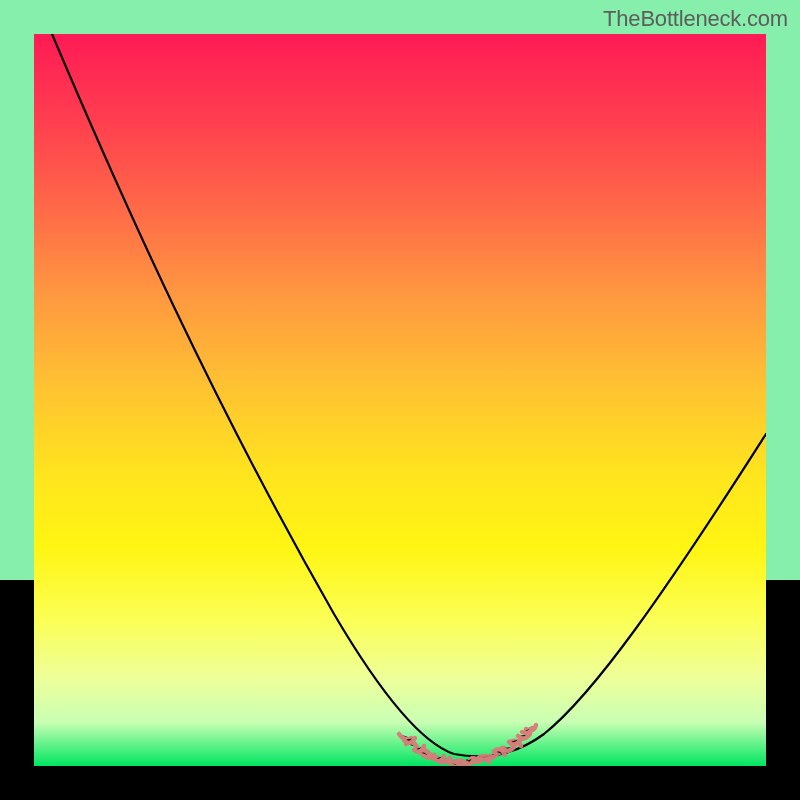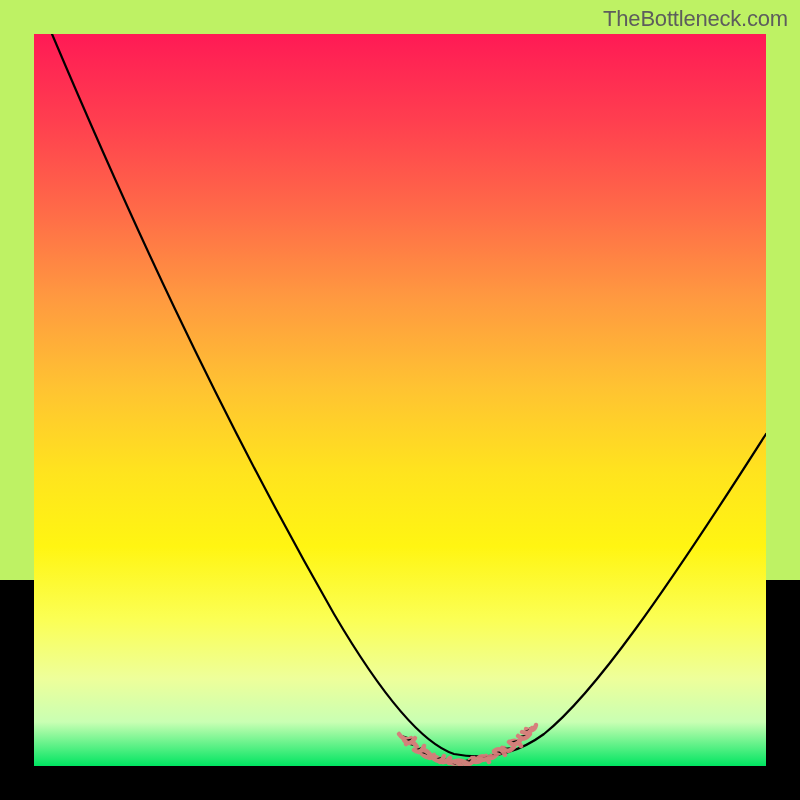--- a/index.html
+++ b/index.html
@@ -10,21 +10,21 @@
     background: #000;
     overflow: hidden;
     font-family: Arial, Helvetica, sans-serif;
   }
   .frame {
     position: absolute;
     left: 0;
     top: 0;
     width: 800px;
     height: 580px;
-    background: #bef264;
+    background: #86efac;
   }
   .plot-area {
     position: absolute;
     left: 34px;
     top: 34px;
     width: 732px;
     height: 732px;
     overflow: hidden;
   }
   .gradient {

